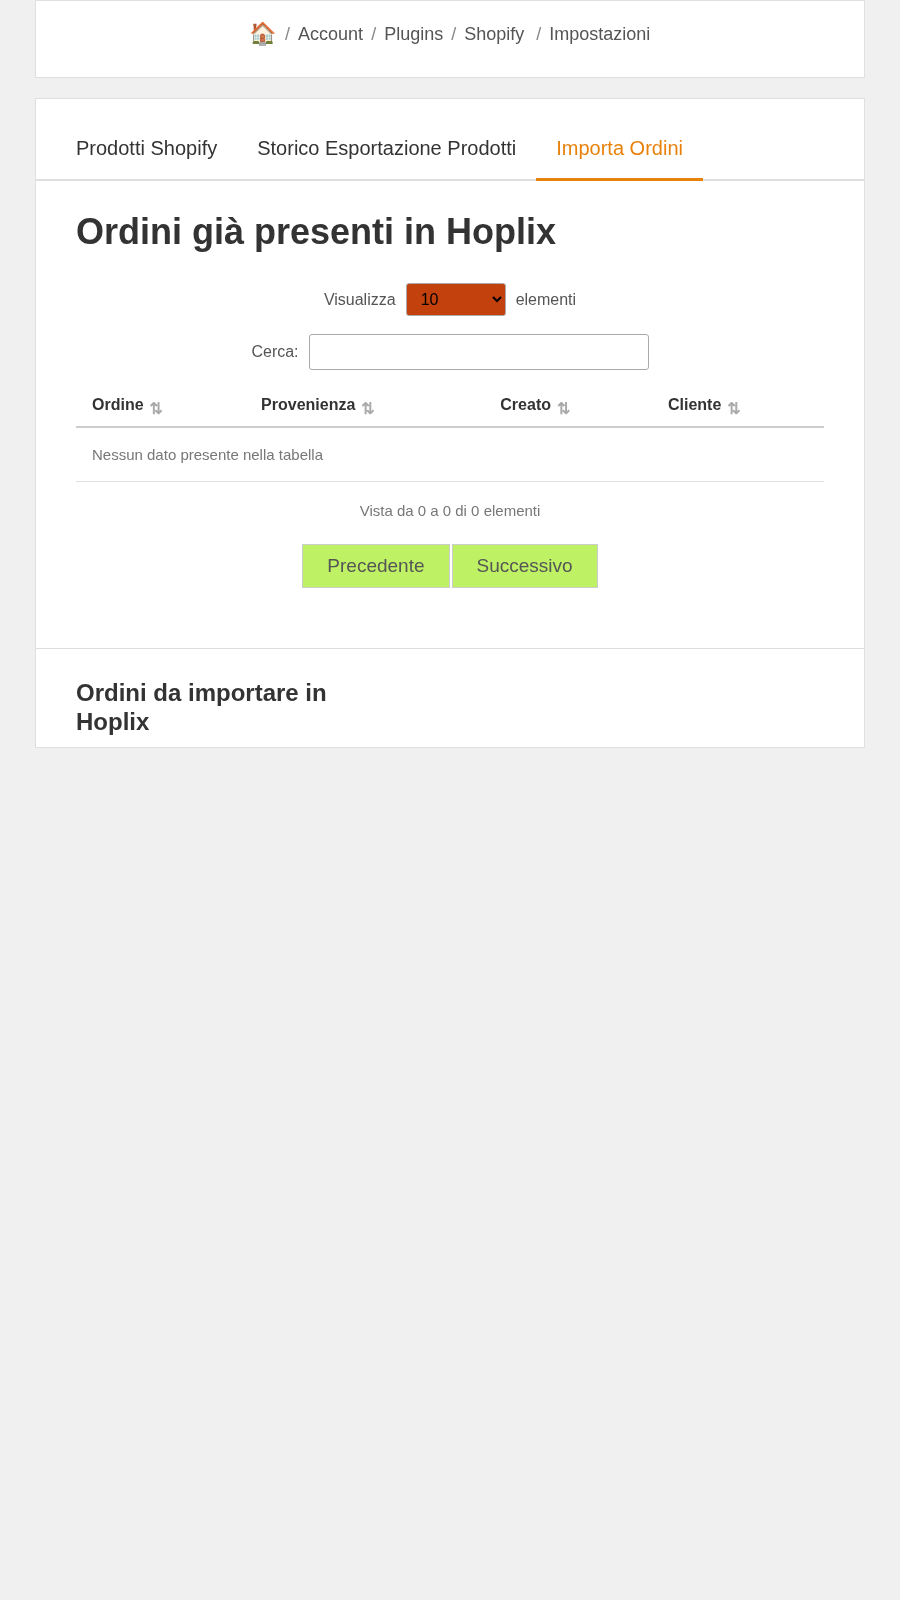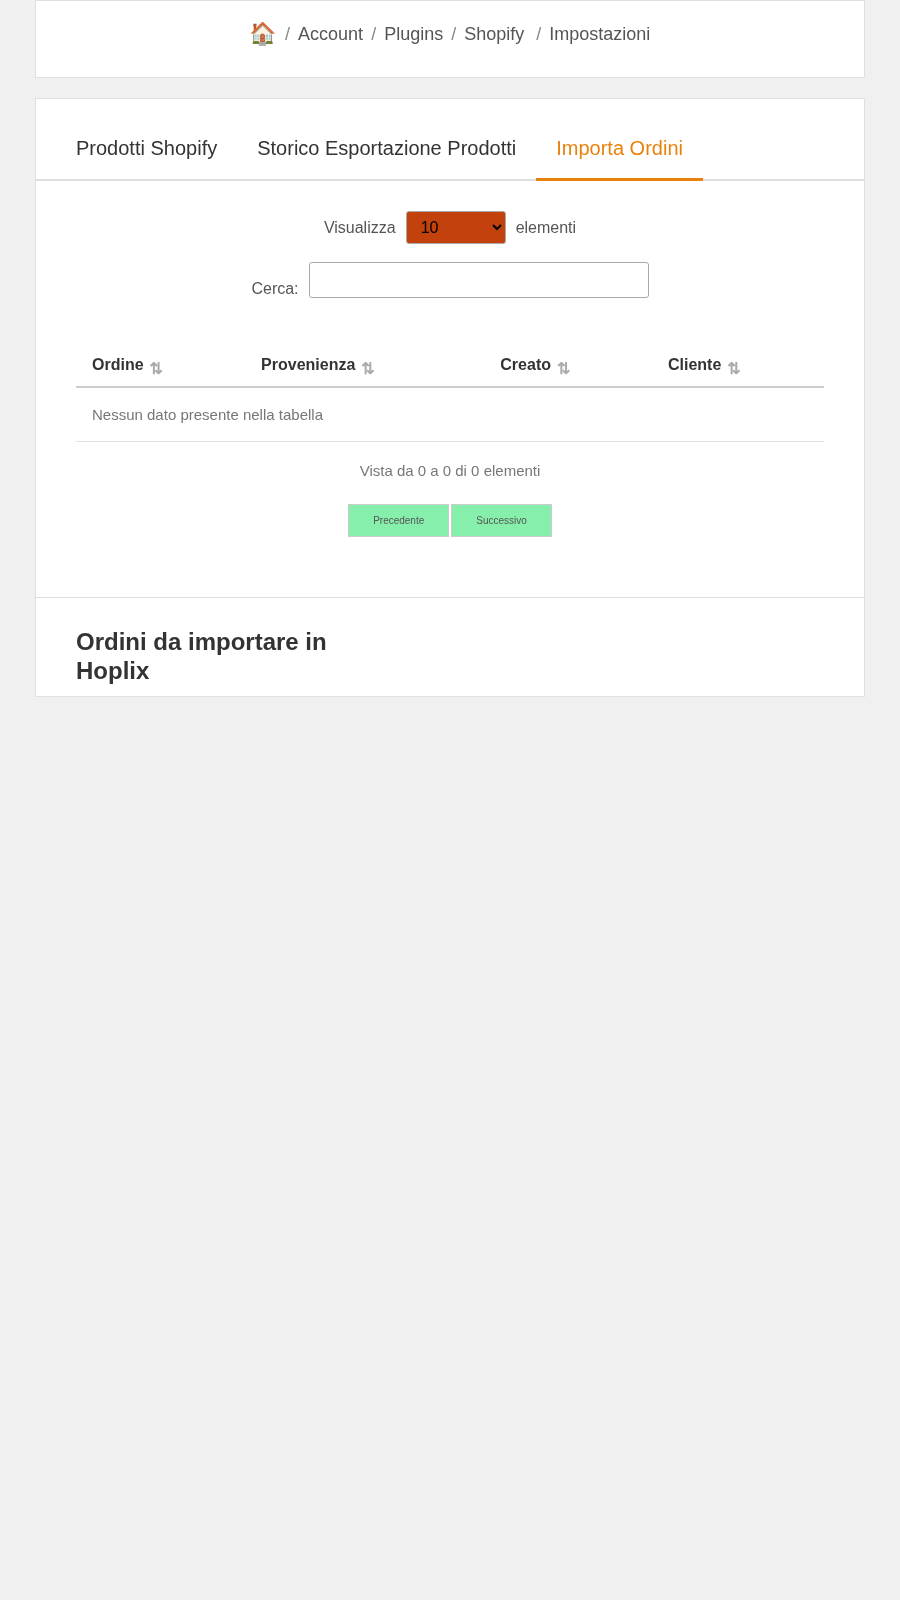--- a/index.html
+++ b/index.html
@@ -112,24 +112,24 @@
       border: 1px solid #aaa;
       border-radius: 3px;
       appearance: auto;
       background: #c2410c;
       min-width: 100px;
     }
 
     
     .search-row {
       display: flex;
-      align-items: flex-end;
+      align-items: center;
       justify-content: center;
       gap: 10px;
-      margin-bottom: 46px;
+      margin-bottom: 14px;
       font-size: 16px;
       color: #555;
     }
 
     .search-row input {
       padding: 8px 12px;
       font-size: 16px;
       border: 1px solid #aaa;
       border-radius: 3px;
       width: 340px;
@@ -197,23 +197,23 @@
     
     .pagination-buttons {
       display: flex;
       justify-content: center;
       gap: 2px;
       padding: 15px 0 20px 0;
     }
 
     .pagination-btn {
       padding: 10px 24px;
-      font-size: 10px;
+      font-size: 19px;
       border: 1px solid #ccc;
-      background: #86efac;
+      background: #bef264;
       color: #555;
       cursor: pointer;
       border-radius: 0;
     }
 
     
     .section-divider {
       border: none;
       border-top: 1px solid #ddd;
       margin: 0 0 0 0;
@@ -257,20 +257,21 @@
       <div class="tab">
         <span>Storico Esportazione Prodotti</span>
       </div>
       <div class="tab active">
         <span>Importa Ordini</span>
       </div>
     </div>
 
     <div class="section-content">
 
+      <h2 class="section-title">Ordini già presenti in Hoplix</h2>
 
       <div class="controls-row">
         <span>Visualizza</span>
         <select>
           <option>10</option>
           <option>25</option>
           <option>50</option>
           <option>100</option>
         </select>
         <span>elementi</span>

